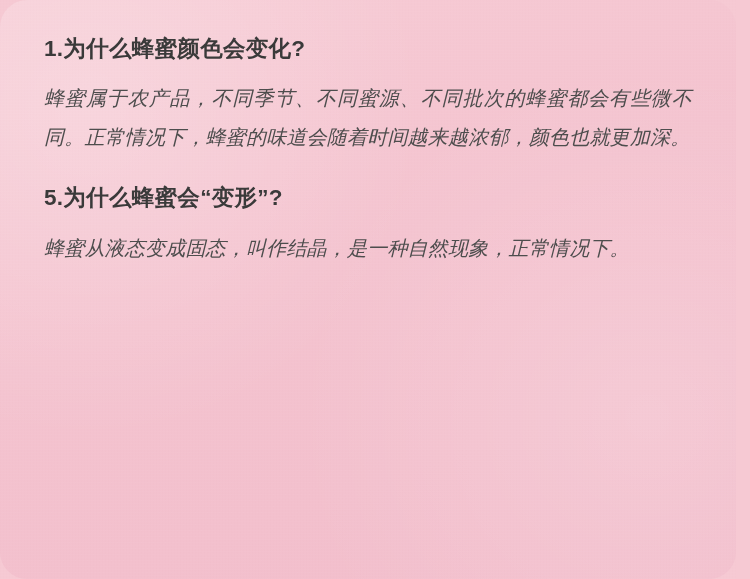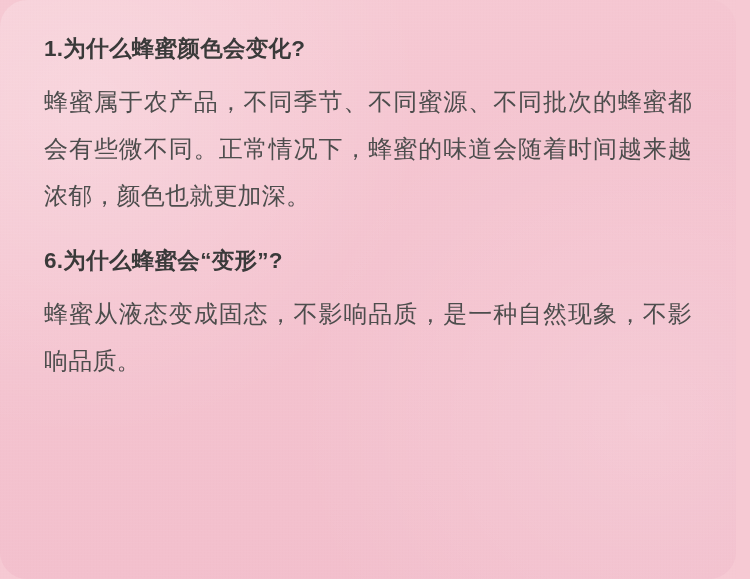--- a/index.html
+++ b/index.html
@@ -47,40 +47,41 @@
   }
   .qa-heading {
     font-size: 22.5px;
     font-weight: bold;
     color: #3a3a3a;
     letter-spacing: 0.3px;
     line-height: 1.35;
     margin: 0 0 15px 0;
   }
   .qa-body {
-    font-size: 24px;
+    font-size: 20px;
     color: #4d4d4d;
     line-height: 1.95;
     margin: 0;
     letter-spacing: 0.2px;
     text-align: justify;
     text-justify: inter-ideograph;
+    font-style: italic;
   }
 </style>
 </head>
 <body>
 
 <div class="page">
   <div class="content">
 
     <div class="qa-block">
       <h2 class="qa-heading">1.为什么蜂蜜颜色会变化?</h2>
       <p class="qa-body">蜂蜜属于农产品，不同季节、不同蜜源、不同批次的蜂蜜都会有些微不同。正常情况下，蜂蜜的味道会随着时间越来越浓郁，颜色也就更加深。</p>
     </div>
 
     <div class="qa-block">
-      <h2 class="qa-heading">6.为什么蜂蜜会“变形”?</h2>
-      <p class="qa-body">蜂蜜从液态变成固态，不影响品质，是一种自然现象，不影响品质。</p>
+      <h2 class="qa-heading">5.为什么蜂蜜会“变形”?</h2>
+      <p class="qa-body">蜂蜜从液态变成固态，叫作结晶，是一种自然现象，正常情况下。</p>
     </div>
 
 
   </div>
 </div>
 
 </body></html>

